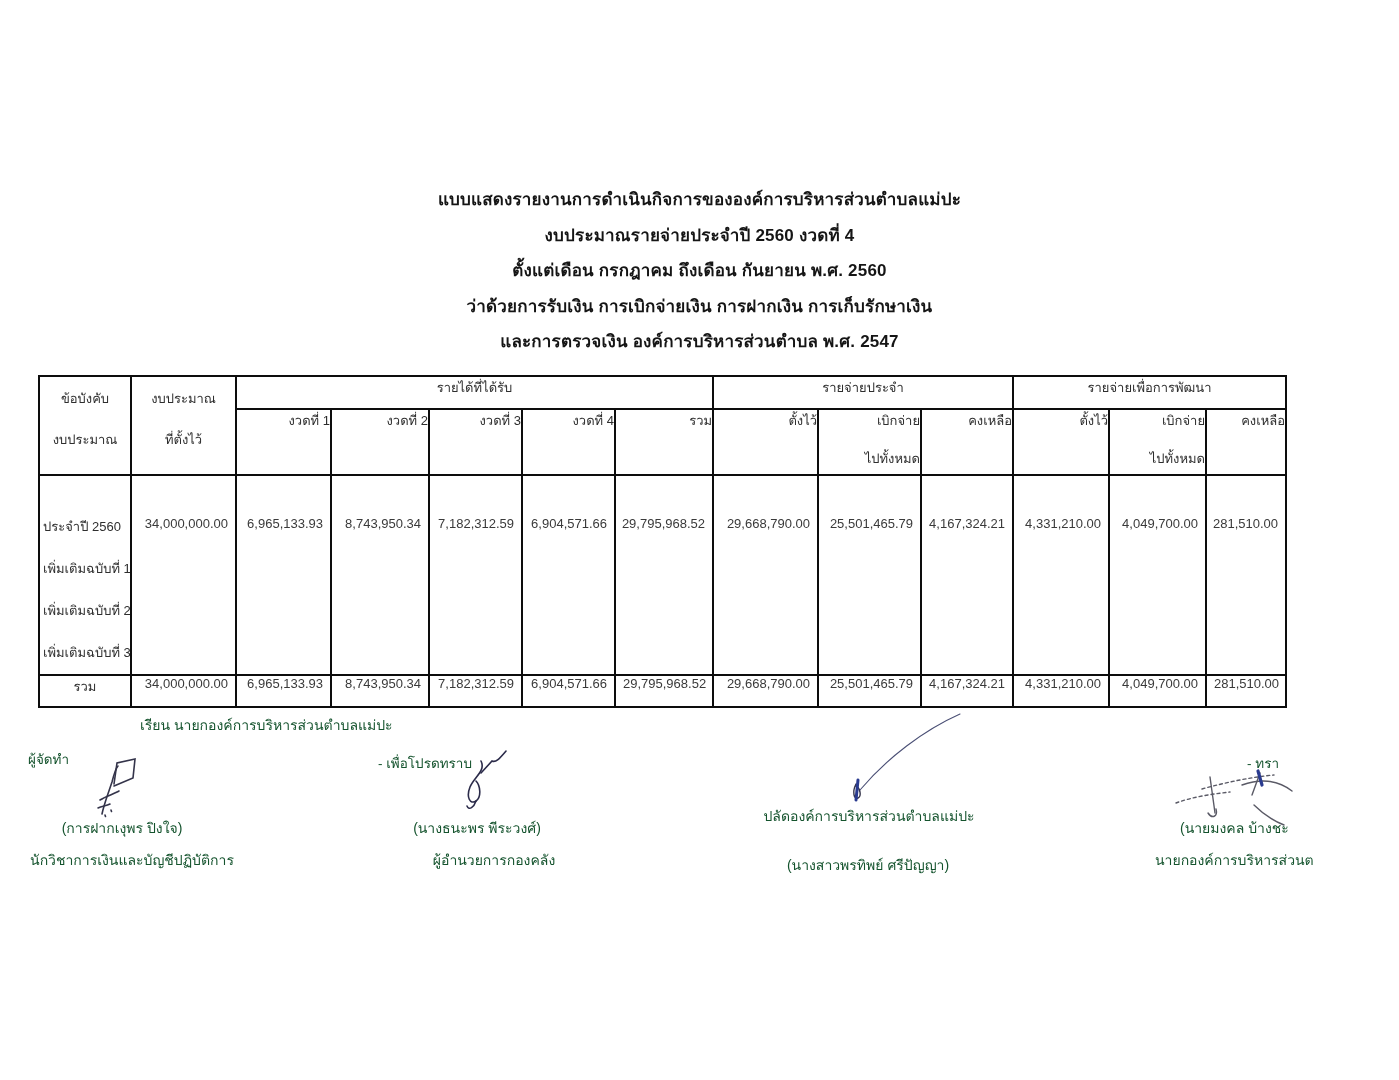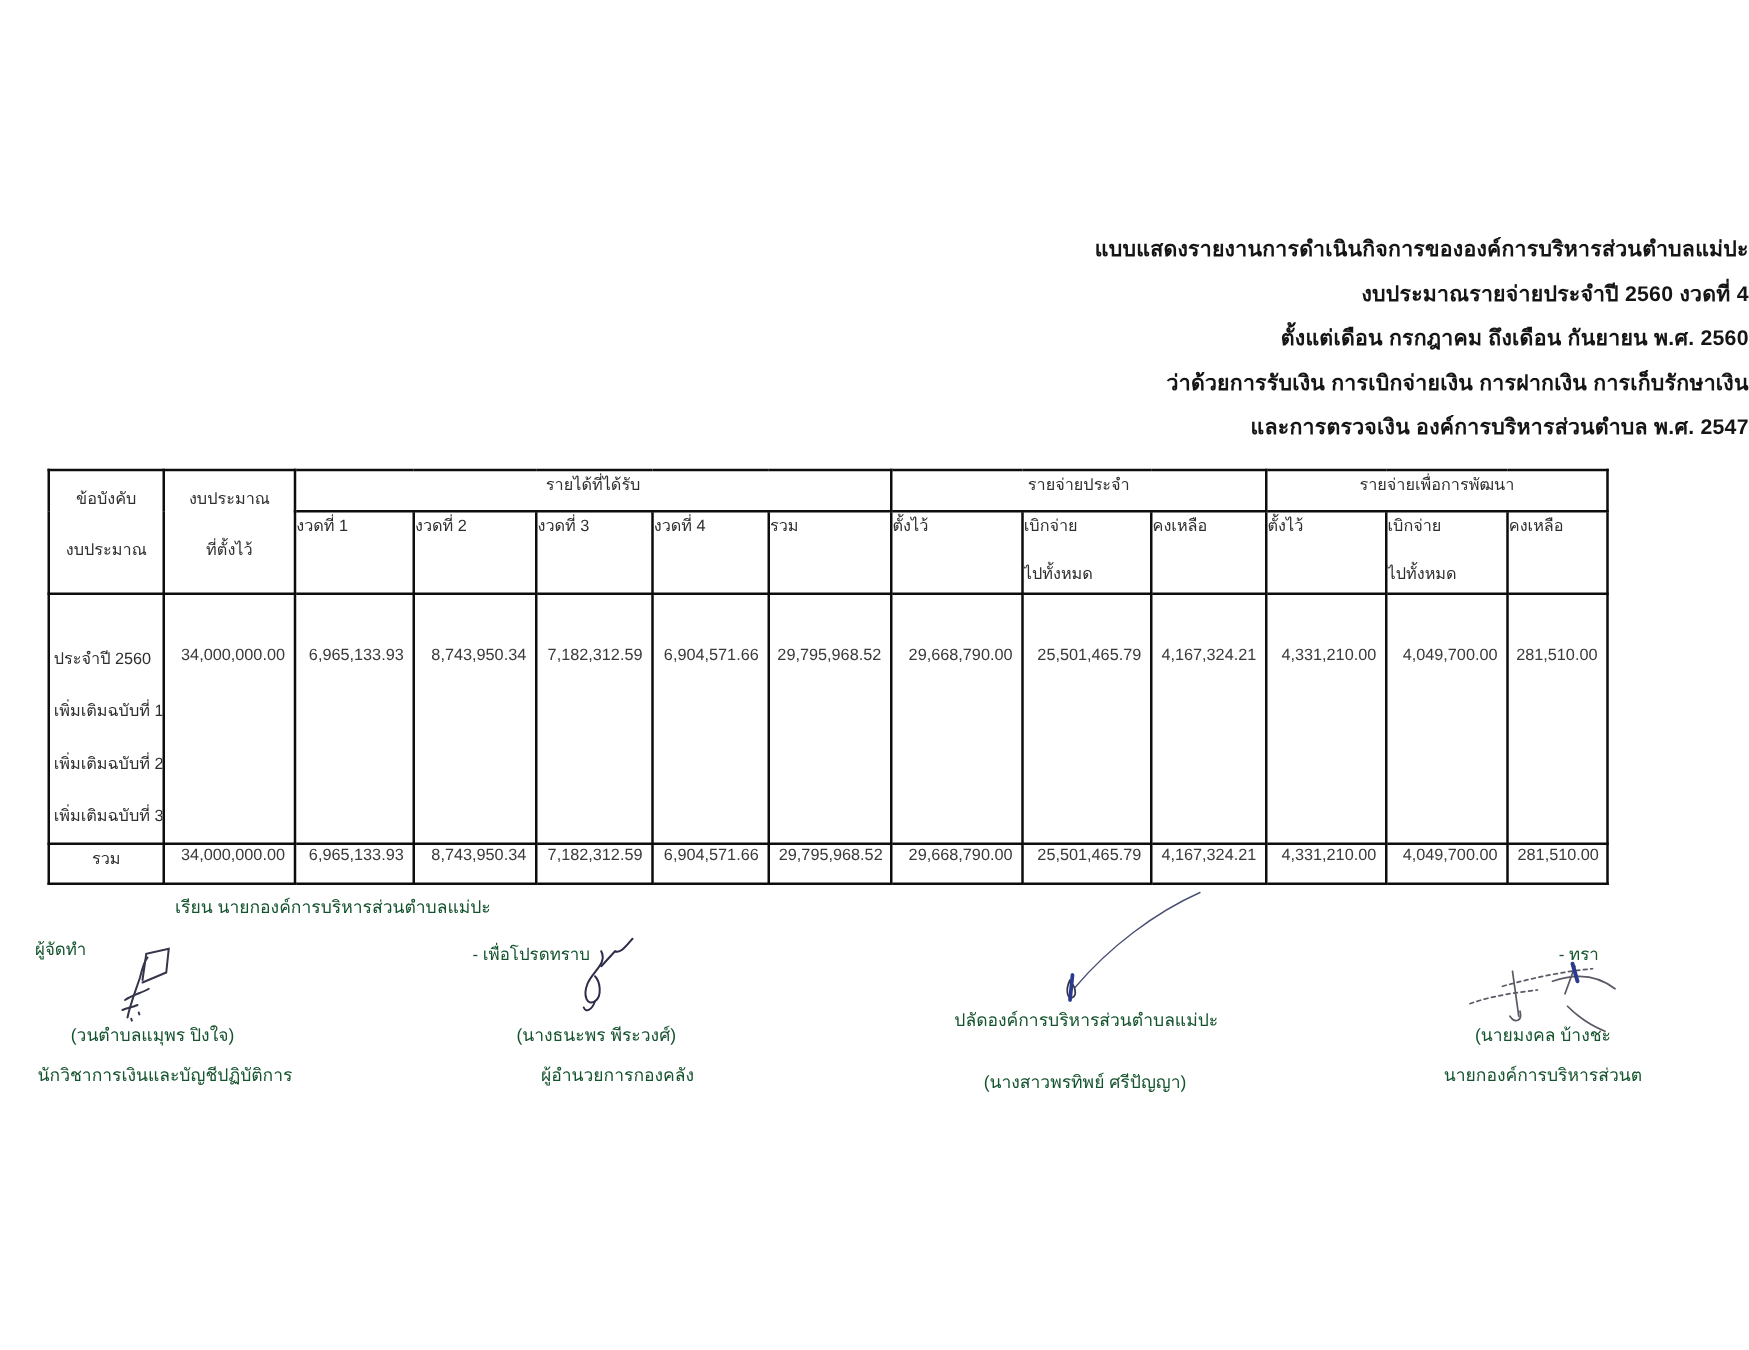--- a/index.html
+++ b/index.html
@@ -7,33 +7,32 @@
     width:1399px;height:1080px;position:relative;background:#ffffff;
     font-family:"Liberation Sans","DejaVu Sans",sans-serif;color:#1c1c1c;
     overflow:hidden;
   }
   .title-block{
     position:absolute;top:182px;left:0;width:1399px;text-align:center;
   }
   .title-line{
     font-weight:bold;font-size:17px;line-height:35.5px;color:#151515;
     letter-spacing:.2px;
-    text-align:right;
   }
   table.report{
     position:absolute;left:38px;top:375px;border-collapse:collapse;
     table-layout:fixed;width:1247px;
   }
   table.report td{
     border:2px solid #0d0d0d;font-size:13px;color:#2e2e2e;
     padding:0;vertical-align:top;overflow:hidden;
   }
   table.report{border:2px solid #b91c1c;}
   td.group-h{height:31px;text-align:center;vertical-align:middle;color:#222;}
-  td.sub-h{height:64px;text-align:left;padding-top:9px;color:#222;}
+  td.sub-h{height:64px;text-align:right;padding-top:9px;color:#222;}
   td.rowspan-h{text-align:center;vertical-align:top;}
   .h-line1{margin-top:11px;}
   .h-line2{margin-top:20px;}
   td.data-cell{height:166px;}
   .num{
     display:block;text-align:right;padding:40px 7px 0 2px;color:#3a3a3a;
     white-space:nowrap;
   }
   .row-labels{padding:30px 12px 0 3px;}
   .row-labels div{line-height:42px;white-space:nowrap;color:#2e2e2e;}
@@ -235,21 +234,21 @@
     <path d="M30,26 C55,19 80,14 102,12" stroke-dasharray="3,3"></path>
     <path d="M38,14 L43,50"></path>
     <path d="M36,50 C40,56 46,54 44,46"></path>
     <path d="M80,32 L88,10"></path>
     <path d="M82,42 C92,52 102,58 112,62"></path>
     <path d="M70,22 C90,15 106,17 120,28"></path>
     <path d="M86,8 L90,22" stroke="#2a3b8f" stroke-width="3.2"></path>
   </g>
 </svg>
 
-<div class="footer-item centered" style="left:122px;top:817px;">(วนตำบลแมุพร  ปิงใจ)</div>
+<div class="footer-item centered" style="left:122px;top:817px;">(การฝากเงุพร  ปิงใจ)</div>
 <div class="footer-item centered" style="left:477px;top:817px;">(นางธนะพร  พีระวงศ์)</div>
 <div class="footer-item centered" style="left:868px;top:817px;margin-top:37px;">(นางสาวพรทิพย์  ศรีปัญญา)</div>
 <div class="footer-item" style="left:1180px;top:817px;">(นายมงคล  บ้างชะ</div>
 
 <div class="footer-item centered" style="left:132px;top:849px;">นักวิชาการเงินและบัญชีปฏิบัติการ</div>
 <div class="footer-item centered" style="left:494px;top:849px;">ผู้อำนวยการกองคลัง</div>
 <div class="footer-item centered" style="left:869px;top:805px;text-align:right;">ปลัดองค์การบริหารส่วนตำบลแม่ปะ</div>
 <div class="footer-item" style="left:1155px;top:849px;">นายกองค์การบริหารส่วนต</div>
 
 </body></html>

